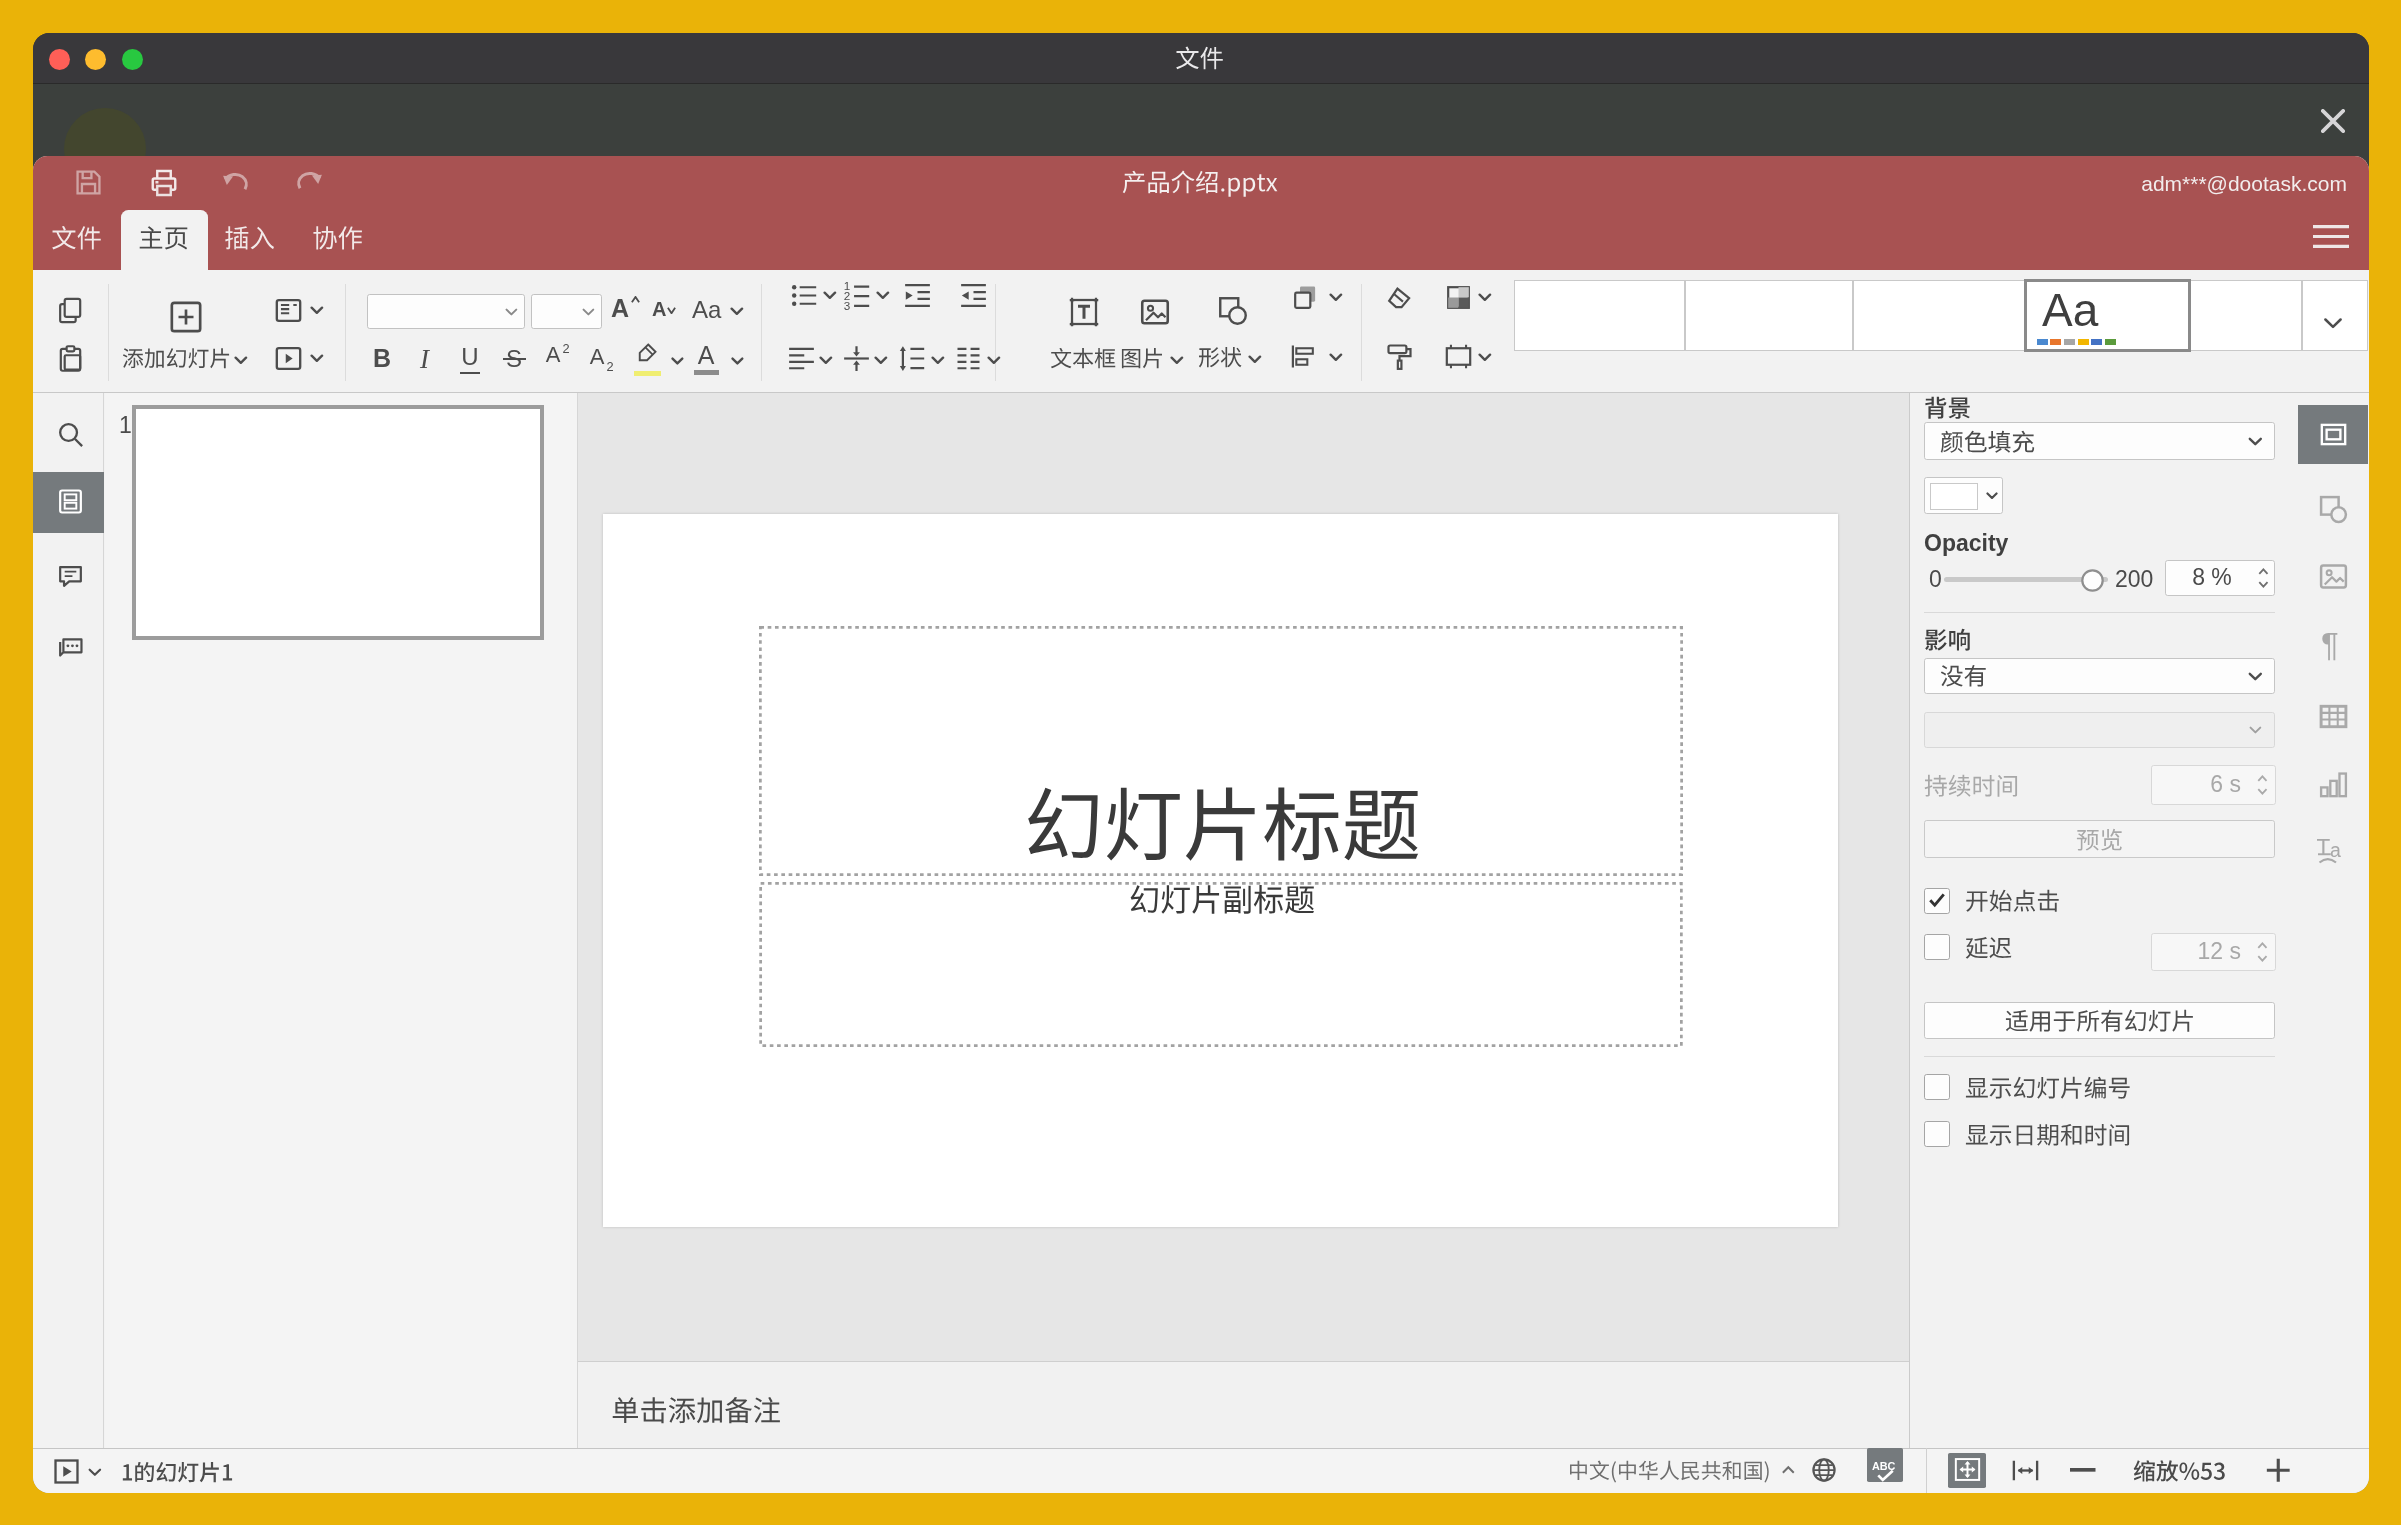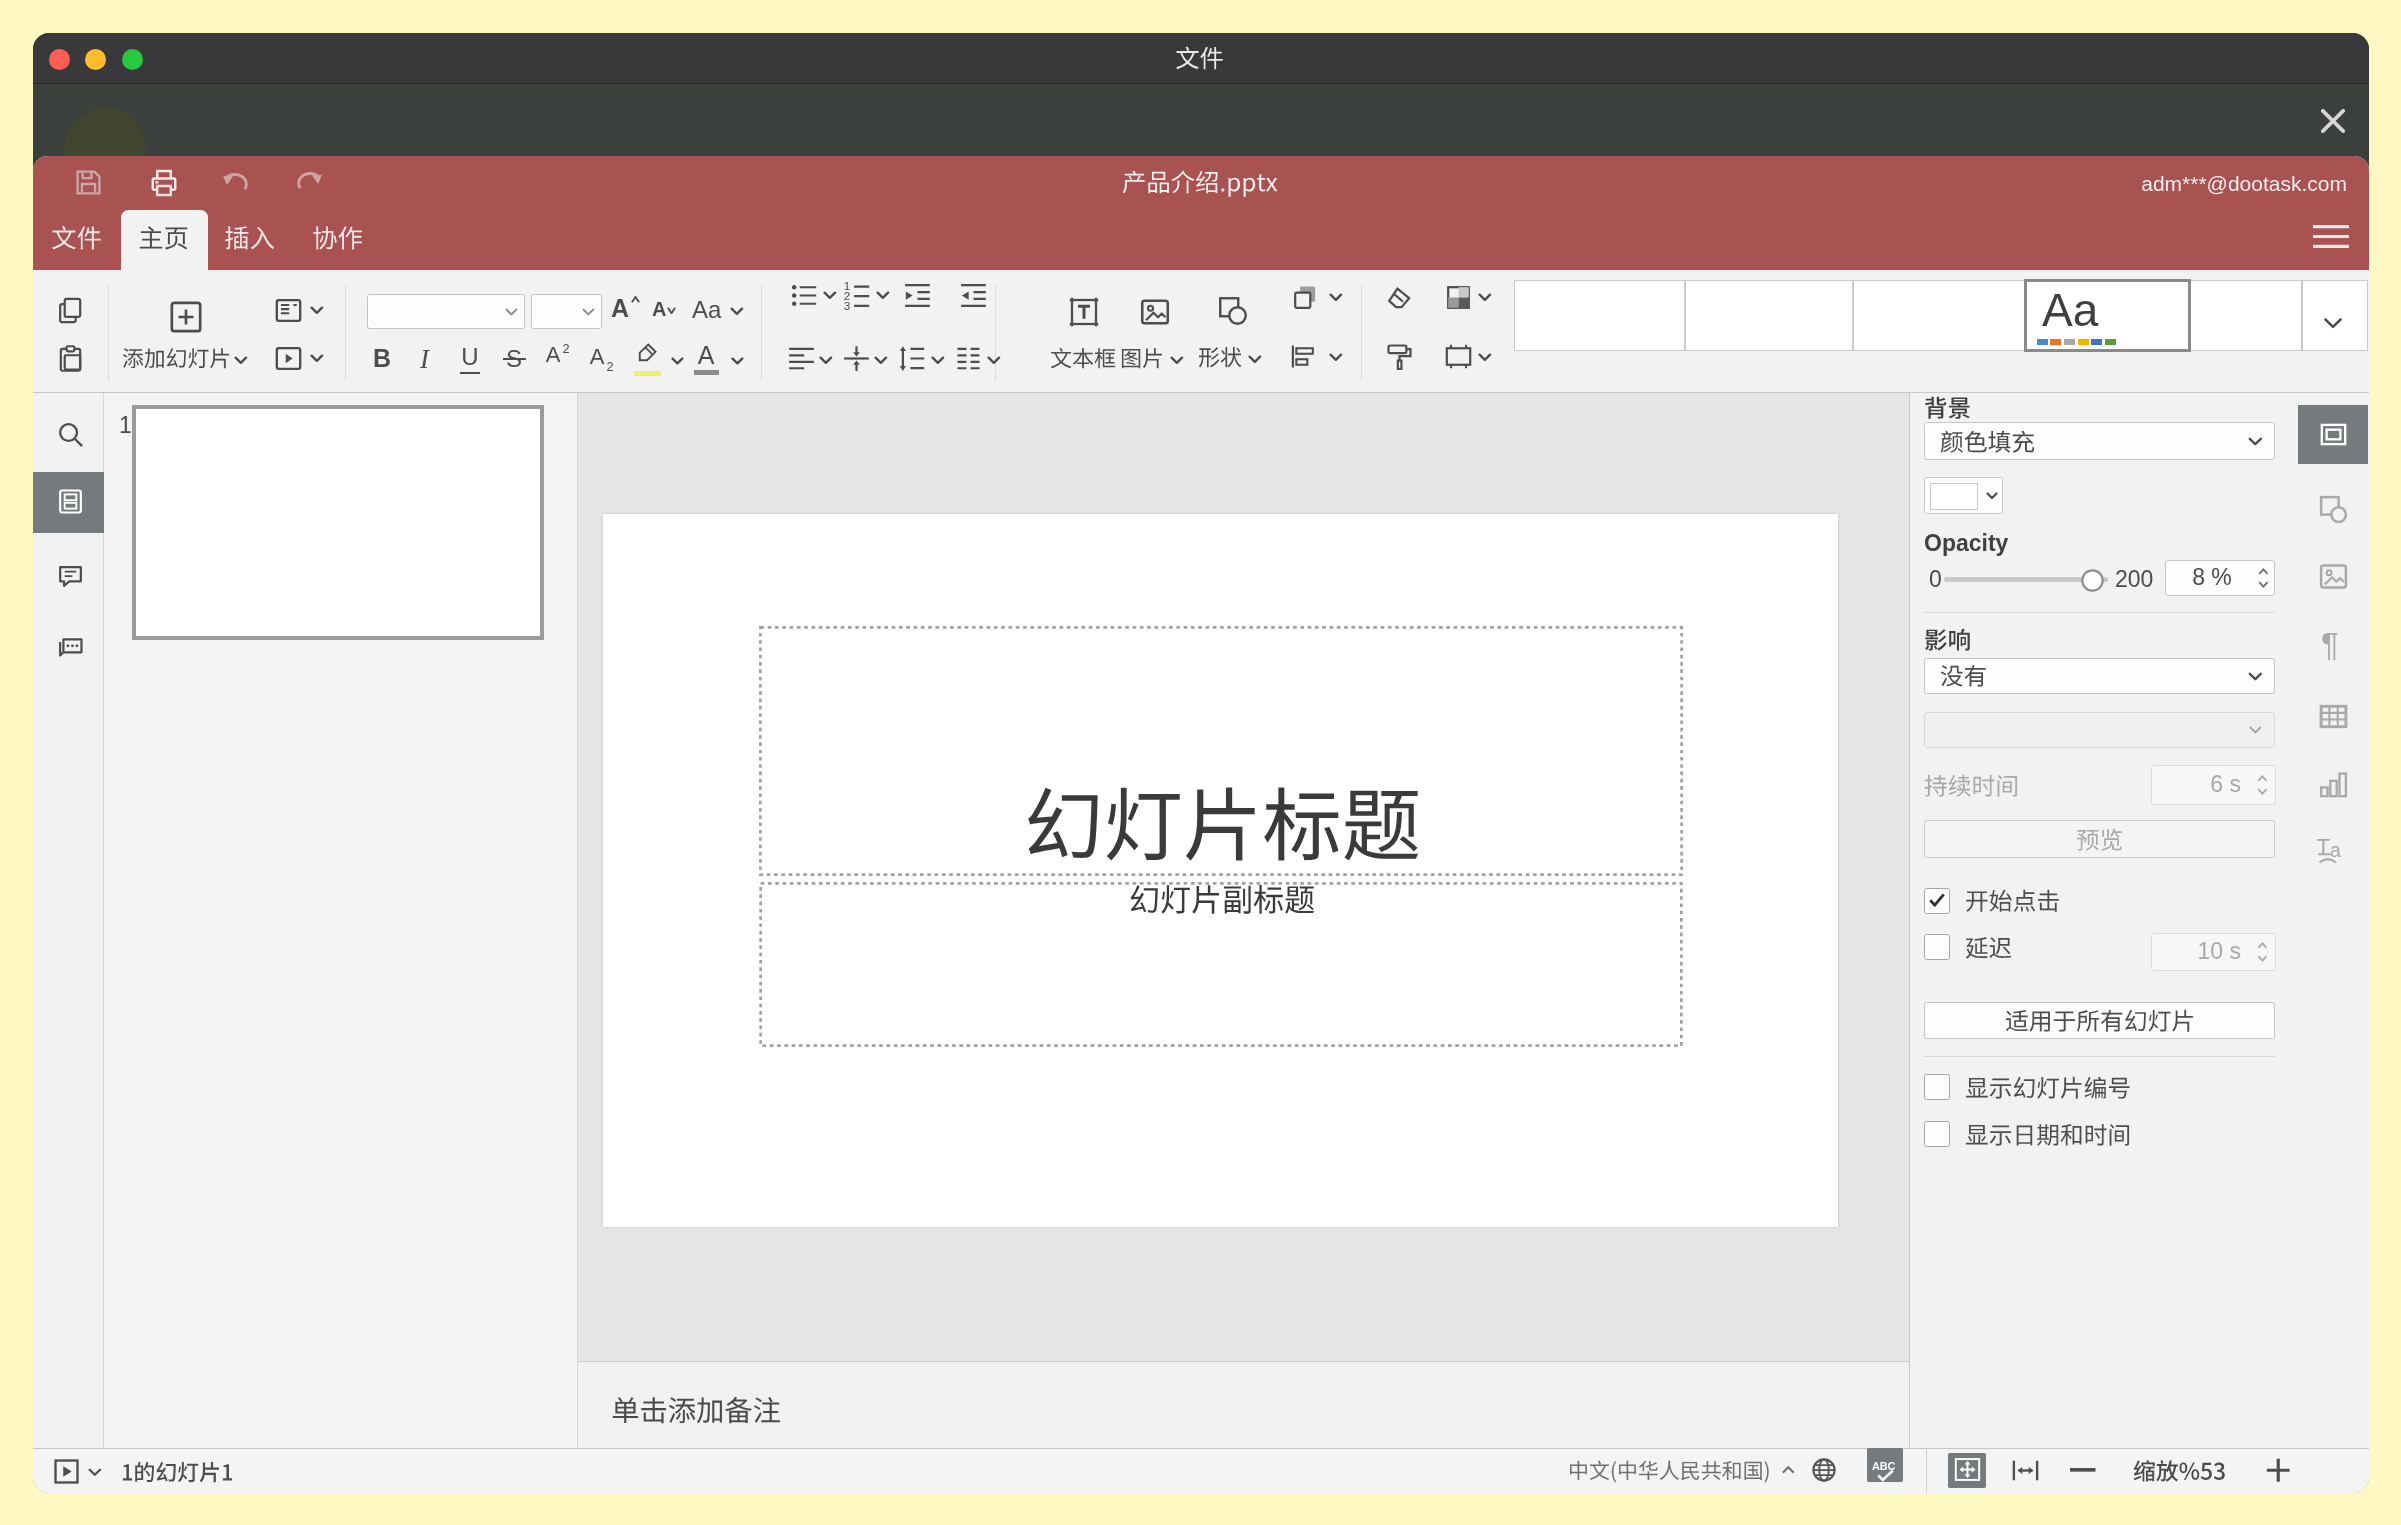--- a/index.html
+++ b/index.html
@@ -1,15 +1,15 @@
 <!DOCTYPE html>
 <html style="font-size:14.6px"><head><meta charset="utf-8"><style>
 html,body{margin:0;padding:0;background:#000;}
 *{box-sizing:border-box;}
-.page{position:relative;width:2401px;height:1526px;background:#fef9c3;overflow:hidden;font-family:'Liberation Sans',sans-serif;}
+.page{position:relative;width:2401px;height:1526px;background:#eab308;overflow:hidden;font-family:'Liberation Sans',sans-serif;}
 .win{position:absolute;left:33px;top:33px;width:2336px;height:1460px;border-radius:16.4px;overflow:hidden;background:#3c403d;}
 </style></head><body>
 <div class="page">
     <div class="win">
 <div style="position:absolute;left:0px;top:0px;width:2336px;height:51px;background:#39383b;border-bottom:0.9px solid #2a2a2a;"></div>
 <div style="position:absolute;left:15.5px;top:15.5px;width:21px;height:21px;background:#ff5f57;border-radius:50%;"></div>
 <div style="position:absolute;left:52px;top:15.5px;width:21px;height:21px;background:#febc2e;border-radius:50%;"></div>
 <div style="position:absolute;left:89px;top:15.5px;width:21px;height:21px;background:#28c840;border-radius:50%;"></div>
 <div style="position:absolute;left:1142px;top:5.5px;line-height:0;"><svg width="51" height="37" viewBox="0 0 56 41">
           <path transform="translate(0,31.3)" d="M11.4 -22.2C12.2 -20.9 13.1 -19.1 13.4 -18.0L15.7 -18.7C15.3 -19.8 14.3 -21.6 13.5 -22.9ZM1.4 -17.9V-15.9H5.6C7.2 -11.8 9.3 -8.3 12.1 -5.4C9.1 -2.9 5.5 -1.1 1.0 0.2C1.4 0.7 2.0 1.6 2.2 2.1C6.8 0.6 10.5 -1.3 13.6 -3.9C16.6 -1.2 20.3 0.8 24.7 2.0C25.1 1.4 25.6 0.5 26.1 0.1C21.8 -1.0 18.1 -2.9 15.1 -5.4C17.8 -8.2 19.9 -11.7 21.5 -15.9H25.8V-17.9ZM13.6 -6.8C11.1 -9.4 9.1 -12.5 7.7 -15.9H19.2C17.8 -12.3 16.0 -9.3 13.6 -6.8Z M35.6 -9.2V-7.2H43.3V2.2H45.3V-7.2H52.7V-9.2H45.3V-15.2H51.5V-17.1H45.3V-22.4H43.3V-17.1H39.7C40.0 -18.4 40.3 -19.7 40.6 -20.9L38.7 -21.3C38.0 -17.8 36.9 -14.3 35.3 -12.1C35.8 -11.8 36.7 -11.3 37.1 -11.0C37.8 -12.2 38.5 -13.6 39.0 -15.2H43.3V-9.2ZM34.2 -22.6C32.8 -18.5 30.4 -14.4 27.9 -11.8C28.2 -11.3 28.8 -10.3 29.0 -9.8C29.9 -10.7 30.7 -11.8 31.5 -13.0V2.1H33.5V-16.1C34.5 -18.0 35.4 -20.0 36.2 -22.0Z" fill="#e9e8ea"></path>
@@ -388,21 +388,21 @@
           <path d="M2.5 9 L7.5 14.5 L17.5 2.5" fill="none" stroke="#333" stroke-width="3.2"></path>
         </svg></div>
 <div style="position:absolute;left:1932px;top:849px;line-height:0;"><svg width="97" height="36" viewBox="0 0 106 39">
           <path transform="translate(0,30.2)" d="M16.9 -18.3V-10.9H9.6V-12.0V-18.3ZM1.4 -10.9V-9.0H7.5C7.1 -5.4 5.8 -1.9 1.4 0.7C1.9 1.1 2.6 1.7 3.0 2.2C7.8 -0.9 9.1 -4.9 9.5 -9.0H16.9V2.1H18.9V-9.0H24.7V-10.9H18.9V-18.3H23.9V-20.1H2.3V-18.3H7.6V-12.0L7.6 -10.9Z M38.0 -8.5V2.1H39.8V0.9H47.7V2.0H49.5V-8.5ZM39.8 -0.8V-6.7H47.7V-0.8ZM37.2 -10.6C37.9 -10.9 39.0 -11.0 48.7 -11.8C49.0 -11.1 49.3 -10.5 49.5 -9.9L51.2 -10.8C50.4 -12.8 48.6 -15.8 46.8 -18.1L45.2 -17.3C46.1 -16.2 47.0 -14.8 47.8 -13.4L39.5 -12.9C41.2 -15.3 42.9 -18.3 44.3 -21.3L42.3 -21.9C41.0 -18.6 38.9 -15.1 38.2 -14.1C37.5 -13.2 37.0 -12.6 36.5 -12.5C36.7 -12.0 37.0 -11.0 37.2 -10.6ZM31.3 -14.7H34.2C33.9 -11.4 33.3 -8.6 32.4 -6.3C31.5 -7.0 30.6 -7.7 29.7 -8.3C30.2 -10.1 30.8 -12.4 31.3 -14.7ZM27.7 -7.6C29.0 -6.7 30.4 -5.6 31.6 -4.5C30.4 -2.2 28.9 -0.5 27.0 0.5C27.5 0.9 28.0 1.6 28.2 2.0C30.2 0.8 31.8 -0.9 33.0 -3.2C34.0 -2.3 34.9 -1.4 35.5 -0.5L36.7 -2.1C36.0 -3.0 35.0 -4.0 33.9 -5.0C35.1 -7.9 35.8 -11.6 36.1 -16.4L35.0 -16.6L34.7 -16.5H31.6C32.0 -18.3 32.2 -20.0 32.4 -21.6L30.6 -21.7C30.4 -20.1 30.2 -18.3 29.8 -16.5H27.1V-14.7H29.5C28.9 -12.0 28.3 -9.4 27.7 -7.6Z M58.2 -12.1H71.8V-7.4H58.2ZM60.8 -3.3C61.2 -1.6 61.4 0.5 61.4 1.8L63.4 1.6C63.3 0.3 63.1 -1.8 62.7 -3.5ZM66.2 -3.3C67.0 -1.7 67.8 0.5 68.0 1.8L69.9 1.3C69.6 0.0 68.8 -2.1 68.0 -3.7ZM71.5 -3.5C72.8 -1.9 74.3 0.4 74.9 1.9L76.7 1.1C76.1 -0.3 74.6 -2.5 73.3 -4.2ZM56.6 -4.0C55.8 -2.1 54.5 0.0 53.1 1.2L54.9 2.1C56.3 0.7 57.6 -1.5 58.4 -3.5ZM56.3 -13.9V-5.6H73.7V-13.9H65.8V-17.2H75.7V-19.1H65.8V-21.8H63.8V-13.9Z M81.8 -7.8V0.6H98.2V2.1H100.2V-7.8H98.2V-1.3H92.1V-9.8H102.4V-11.8H92.1V-15.9H100.6V-17.8H92.1V-21.8H90.1V-17.8H81.6V-15.9H90.1V-11.8H79.7V-9.8H90.1V-1.3H83.9V-7.8Z" fill="#4d4d4d"></path>
         </svg></div>
 <div style="position:absolute;left:1891px;top:901px;width:25.5px;height:25.5px;background:#fdfdfd;border:1.8px solid #a5a5a5;border-radius:2.7px;"></div>
 <div style="position:absolute;left:1932px;top:896px;line-height:0;"><svg width="49" height="36" viewBox="0 0 54 39">
           <path transform="translate(0,30.2)" d="M11.3 -14.6V-3.2H24.7V-5.0H18.8V-11.5H24.5V-13.3H18.8V-18.8C20.9 -19.2 22.7 -19.7 24.3 -20.2L22.8 -21.7C19.9 -20.6 14.7 -19.8 10.3 -19.3C10.5 -18.8 10.8 -18.1 10.8 -17.7C12.8 -17.9 14.9 -18.1 16.9 -18.5V-5.0H13.1V-14.6ZM2.4 -10.3C2.4 -10.5 2.8 -10.7 3.1 -10.9H7.3C6.9 -8.5 6.3 -6.5 5.6 -4.8C4.7 -5.9 4.1 -7.3 3.6 -9.0L2.0 -8.4C2.7 -6.1 3.6 -4.4 4.7 -3.1C3.6 -1.4 2.3 -0.1 0.8 0.9C1.3 1.1 2.0 1.8 2.3 2.3C3.7 1.3 5.0 0.0 6.0 -1.6C8.9 0.8 12.7 1.4 17.4 1.4H24.4C24.5 0.9 24.8 -0.0 25.2 -0.5C23.8 -0.4 18.5 -0.4 17.4 -0.4C13.2 -0.4 9.5 -1.0 6.9 -3.2C8.1 -5.7 8.9 -8.7 9.4 -12.4L8.2 -12.7L7.9 -12.7H4.8C6.2 -14.6 7.5 -17.1 8.8 -19.7L7.6 -20.5L7.0 -20.2H1.3V-18.4H6.2C5.1 -16.1 3.8 -14.0 3.3 -13.4C2.8 -12.6 2.1 -11.9 1.6 -11.8C1.9 -11.4 2.3 -10.6 2.4 -10.3Z M28.1 -20.4C29.5 -19.1 31.3 -17.1 32.0 -15.8L33.6 -17.0C32.8 -18.2 31.0 -20.1 29.6 -21.4ZM41.7 -10.2C44.1 -7.8 47.0 -4.6 48.3 -2.6L50.0 -3.8C48.6 -5.8 45.6 -9.0 43.3 -11.3ZM32.8 -12.5H27.3V-10.6H30.9V-3.3C29.7 -2.9 28.4 -1.7 27.0 -0.2L28.3 1.6C29.6 -0.2 30.9 -1.7 31.8 -1.7C32.4 -1.7 33.2 -0.8 34.3 -0.2C36.1 1.0 38.3 1.3 41.5 1.3C44.0 1.3 48.7 1.1 50.5 1.0C50.5 0.4 50.9 -0.5 51.1 -1.1C48.6 -0.8 44.7 -0.6 41.6 -0.6C38.6 -0.6 36.4 -0.8 34.7 -1.8C33.9 -2.3 33.3 -2.9 32.8 -3.2ZM38.8 -13.9V-14.6V-18.6H47.2V-13.9ZM36.7 -20.5V-14.6C36.7 -11.3 36.5 -6.9 34.0 -3.8C34.5 -3.6 35.3 -3.0 35.7 -2.6C37.8 -5.2 38.5 -8.8 38.7 -12.0H49.1V-20.5Z" fill="#4d4d4d"></path>
         </svg></div>
 <div style="position:absolute;left:2118px;top:900px;width:125px;height:38px;background:#f7f7f7;border:1.8px solid #d8d8d8;border-radius:2.7px;"></div>
-<div style="position:absolute;right:128px;top:903px;height:31px;display:flex;align-items:center;font-family:'Liberation Sans',sans-serif;font-size:23px;font-weight:400;color:#a8a8a8;letter-spacing:0;white-space:nowrap;">10 s</div>
+<div style="position:absolute;right:128px;top:903px;height:31px;display:flex;align-items:center;font-family:'Liberation Sans',sans-serif;font-size:23px;font-weight:400;color:#a8a8a8;letter-spacing:0;white-space:nowrap;">12 s</div>
 <div style="position:absolute;left:2223px;top:907px;line-height:0;"><svg width="12.8" height="24" viewBox="0 0 14 26">
           <path d="M2.5 8.5 L7 3.5 L11.5 8.5" fill="none" stroke="#aaa" stroke-width="2"></path>
           <path d="M2.5 17.5 L7 22.5 L11.5 17.5" fill="none" stroke="#aaa" stroke-width="2"></path>
         </svg></div>
 <div style="position:absolute;left:1891px;top:969px;width:351px;height:37px;background:#fdfdfd;border:1.8px solid #c5c5c5;border-radius:2.7px;"></div>
 <div style="position:absolute;left:1972px;top:969px;line-height:0;"><svg width="192" height="36" viewBox="0 0 210 39">
           <path transform="translate(0,30.2)" d="M1.6 -19.8C3.0 -18.6 4.7 -16.7 5.4 -15.5L7.0 -16.7C6.2 -17.9 4.5 -19.7 3.0 -20.9ZM11.9 -8.8H21.0V-4.5H11.9ZM6.4 -12.6H1.0V-10.7H4.6V-2.7C3.5 -2.2 2.2 -1.2 1.0 0.0L2.2 1.7C3.6 0.1 4.9 -1.3 5.8 -1.3C6.4 -1.3 7.2 -0.5 8.3 0.1C10.2 1.1 12.4 1.4 15.5 1.4C18.0 1.4 22.6 1.2 24.4 1.1C24.5 0.5 24.8 -0.4 25.0 -0.9C22.5 -0.6 18.6 -0.4 15.5 -0.4C12.7 -0.4 10.4 -0.5 8.8 -1.5C7.7 -2.1 7.0 -2.6 6.4 -2.9ZM10.1 -10.4V-2.9H23.0V-10.4H17.5V-13.7H24.8V-15.5H17.5V-18.9C19.6 -19.2 21.7 -19.6 23.2 -20.0L22.3 -21.7C19.1 -20.7 13.6 -20.1 9.1 -19.7C9.3 -19.3 9.5 -18.6 9.6 -18.2C11.4 -18.3 13.5 -18.4 15.5 -18.6V-15.5H8.0V-13.7H15.5V-10.4Z M30.0 -20.0V-10.6C30.0 -6.9 29.7 -2.3 26.8 0.9C27.3 1.2 28.1 1.8 28.3 2.2C30.3 0.0 31.2 -3.0 31.6 -5.9H38.1V1.8H40.1V-5.9H47.1V-0.6C47.1 -0.1 47.0 0.1 46.4 0.1C45.9 0.1 44.2 0.1 42.4 0.1C42.6 0.6 42.9 1.4 43.0 1.9C45.5 1.9 47.0 1.9 47.9 1.6C48.8 1.3 49.1 0.7 49.1 -0.6V-20.0ZM31.9 -18.1H38.1V-14.0H31.9ZM47.1 -18.1V-14.0H40.1V-18.1ZM31.9 -12.1H38.1V-7.7H31.8C31.9 -8.7 31.9 -9.7 31.9 -10.6ZM47.1 -12.1V-7.7H40.1V-12.1Z M55.2 -20.0V-18.0H64.2V-11.5H53.4V-9.5H64.2V-0.8C64.2 -0.2 64.0 -0.1 63.4 -0.1C62.9 -0.1 60.9 -0.0 58.7 -0.1C59.0 0.5 59.4 1.4 59.5 1.9C62.2 1.9 63.9 1.9 64.9 1.6C65.9 1.3 66.3 0.7 66.3 -0.8V-9.5H76.6V-11.5H66.3V-18.0H74.8V-20.0Z M91.9 -19.2V-10.6C91.9 -6.9 91.6 -2.4 88.5 0.8C88.9 1.1 89.7 1.7 90.0 2.1C93.4 -1.2 93.9 -6.6 93.9 -10.6V-11.2H97.9V2.0H99.9V-11.2H102.9V-13.0H93.9V-17.8C96.9 -18.3 100.2 -18.9 102.4 -19.9L101.1 -21.5C99.0 -20.5 95.1 -19.7 91.9 -19.2ZM82.5 -9.4V-10.2V-13.5H87.6V-9.4ZM89.5 -21.3C87.4 -20.4 83.7 -19.7 80.5 -19.3V-10.2C80.5 -6.8 80.4 -2.3 78.8 0.9C79.2 1.1 80.0 1.8 80.3 2.1C81.8 -0.6 82.3 -4.3 82.4 -7.6H89.5V-15.3H82.5V-17.8C85.4 -18.2 88.6 -18.7 90.7 -19.7Z M114.2 -21.8C113.9 -20.7 113.5 -19.6 113.0 -18.5H105.6V-16.6H112.2C110.6 -13.2 108.2 -10.0 105.0 -7.9C105.4 -7.5 106.0 -6.8 106.3 -6.4C107.9 -7.6 109.4 -9.0 110.6 -10.6V2.1H112.6V-3.1H123.4V-0.4C123.4 0.0 123.3 0.2 122.9 0.2C122.4 0.2 120.8 0.2 119.1 0.1C119.3 0.7 119.6 1.5 119.7 2.0C122.0 2.0 123.4 2.0 124.3 1.7C125.1 1.4 125.4 0.8 125.4 -0.4V-13.6H112.7C113.3 -14.6 113.9 -15.6 114.3 -16.6H128.4V-18.5H115.1C115.5 -19.4 115.8 -20.4 116.1 -21.4ZM112.6 -7.5H123.4V-4.8H112.6ZM112.6 -9.2V-11.9H123.4V-9.2Z M142.4 -19.3V-17.4H152.1C151.8 -6.2 151.4 -2.0 150.5 -1.1C150.3 -0.7 149.9 -0.6 149.4 -0.6C148.8 -0.6 147.2 -0.6 145.5 -0.8C145.8 -0.2 146.1 0.6 146.1 1.1C147.7 1.2 149.3 1.3 150.2 1.2C151.1 1.1 151.7 0.9 152.3 0.1C153.4 -1.2 153.7 -5.6 154.1 -18.2C154.1 -18.5 154.1 -19.3 154.1 -19.3ZM132.2 0.0C132.9 -0.3 133.9 -0.5 141.6 -1.9C142.0 -0.8 142.3 0.2 142.5 1.0L144.3 0.3C143.8 -1.8 142.4 -5.0 141.1 -7.5L139.4 -6.9C140.0 -5.9 140.5 -4.8 140.9 -3.6L134.9 -2.7C137.6 -6.0 140.3 -10.2 142.6 -14.5L140.6 -15.3C140.1 -14.3 139.6 -13.3 139.1 -12.3L134.2 -12.0C135.9 -14.5 137.6 -17.8 139.0 -21.0L137.0 -21.8C135.8 -18.2 133.7 -14.4 133.0 -13.5C132.4 -12.5 131.9 -11.8 131.4 -11.6C131.6 -11.1 131.9 -10.1 132.0 -9.7C132.5 -9.9 133.3 -10.1 138.1 -10.5C136.3 -7.5 134.6 -5.1 133.9 -4.2C132.9 -2.9 132.2 -2.1 131.5 -1.9C131.8 -1.4 132.1 -0.4 132.2 0.0Z M158.6 -16.5C158.5 -14.5 158.1 -11.8 157.5 -10.1L159.0 -9.5C159.6 -11.4 160.0 -14.2 160.1 -16.3ZM165.9 -16.9C165.5 -15.3 164.6 -13.0 164.0 -11.5L165.2 -11.0C165.9 -12.3 166.8 -14.5 167.5 -16.3ZM161.7 -21.7V-13.4C161.7 -8.5 161.3 -3.3 157.1 0.7C157.6 0.9 158.2 1.6 158.5 2.1C160.8 -0.1 162.1 -2.6 162.8 -5.2C163.9 -4.0 165.5 -2.2 166.1 -1.3L167.4 -2.8C166.8 -3.5 164.1 -6.3 163.2 -7.2C163.5 -9.2 163.6 -11.3 163.6 -13.4V-21.7ZM167.5 -19.7V-17.8H174.4V-0.8C174.4 -0.3 174.2 -0.2 173.7 -0.1C173.1 -0.1 171.2 -0.1 169.3 -0.2C169.6 0.4 170.0 1.4 170.1 1.9C172.6 1.9 174.2 1.9 175.2 1.6C176.1 1.2 176.4 0.5 176.4 -0.8V-17.8H181.0V-19.7Z M186.7 -21.2V-12.5C186.7 -7.9 186.3 -3.1 183.0 0.6C183.5 0.9 184.2 1.7 184.5 2.1C186.9 -0.5 188.0 -3.7 188.4 -6.9H199.4V2.1H201.5V-8.9H188.6C188.7 -10.1 188.7 -11.3 188.7 -12.5V-13.1H205.5V-15.1H198.1V-21.8H196.1V-15.1H188.7V-21.2Z" fill="#4d4d4d"></path>
         </svg></div>
 <div style="position:absolute;left:1891px;top:1023px;width:351px;height:0.9px;background:#d9d9d9;"></div>
 <div style="position:absolute;left:1891px;top:1041px;width:25.5px;height:25.5px;background:#fdfdfd;border:1.8px solid #a5a5a5;border-radius:2.7px;"></div>

